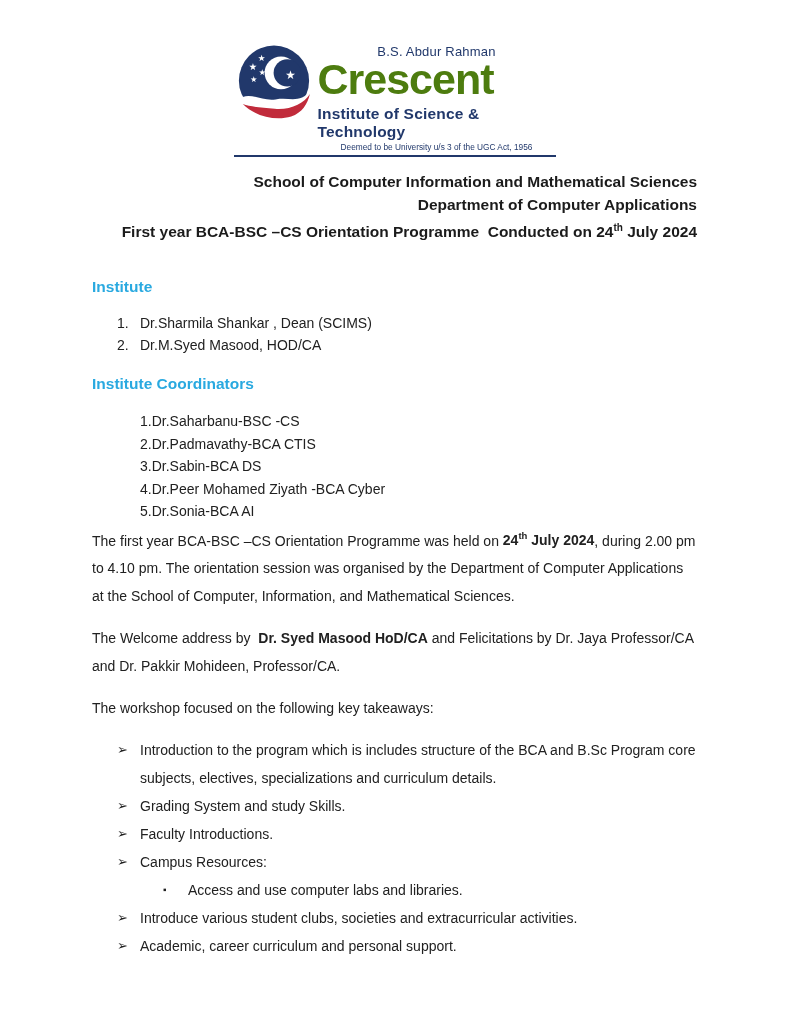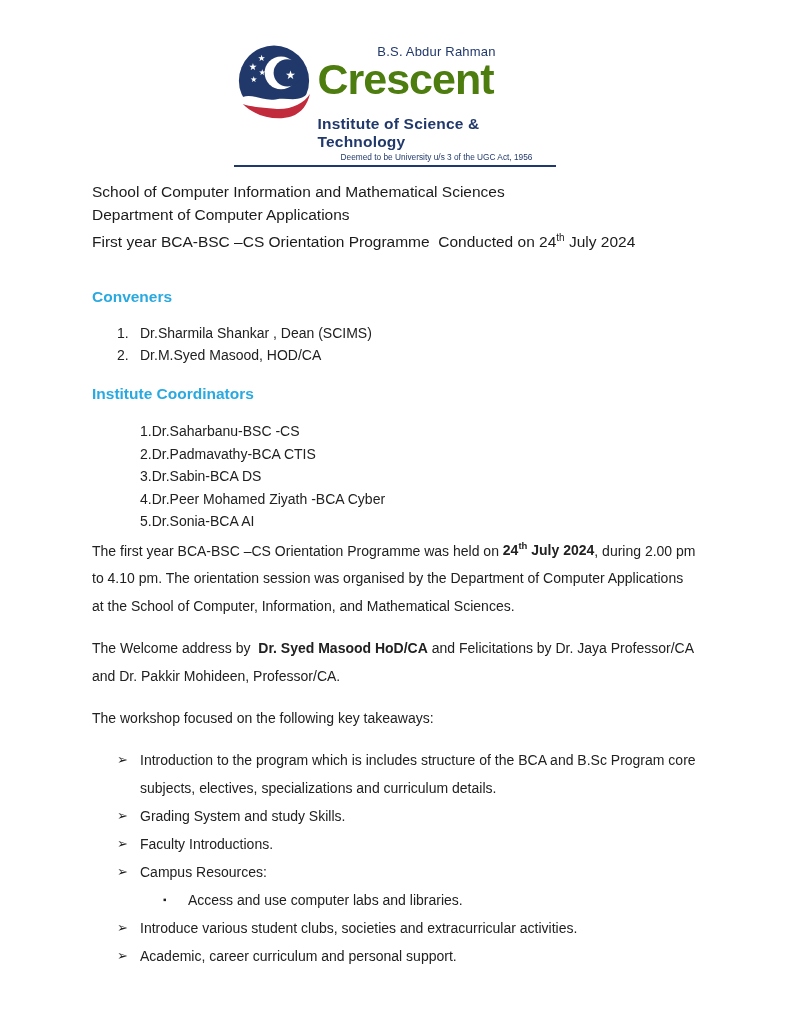--- a/index.html
+++ b/index.html
@@ -37,33 +37,33 @@
     line-height: 40px;
     font-weight: 700;
     color: #4d7c0f;
     letter-spacing: -1px;
   }
   .logo-sub {
     font-size: 15.5px;
     font-weight: 600;
     color: #21386b;
     letter-spacing: .2px;
-    margin-top: 16px;
+    margin-top: 6px;
   }
   .logo-tag {
     font-size: 8.3px;
     color: #21386b;
     text-align: center;
     margin-top: 1px;
   }
 
   
   .doc-head {
-    text-align: left;
-    font-weight: 400;
+    text-align: right;
+    font-weight: 700;
     font-size: 15.5px;
     line-height: 23px;
     color: #1b1b1b;
     white-space: pre-wrap;
   }
   .doc-head sup { font-size: 10px; }
   .head-block { margin-bottom: 35px; }
 
   
   .sec-head {
@@ -145,21 +145,21 @@
       <div class="logo-tag">Deemed to be University u/s 3 of the UGC Act, 1956</div>
     </div>
   </div>
 
   <div class="head-block">
     <div class="doc-head">School of Computer Information and Mathematical Sciences</div>
     <div class="doc-head">Department of Computer Applications</div>
     <div class="doc-head"><span>First year BCA-BSC –CS Orientation Programme  Conducted on 24</span><sup>th</sup><span> July 2024</span></div>
   </div>
 
-  <div class="sec-head">Conveners</div>
+  <div class="sec-head">Institute</div>
   <div class="conveners-list">
     <div class="olrow">
       <span class="num">1.</span>
       <span>Dr.Sharmila Shankar , Dean (SCIMS)</span>
     </div>
     <div class="olrow">
       <span class="num">2.</span>
       <span>Dr.M.Syed Masood, HOD/CA</span>
     </div>
   </div>

